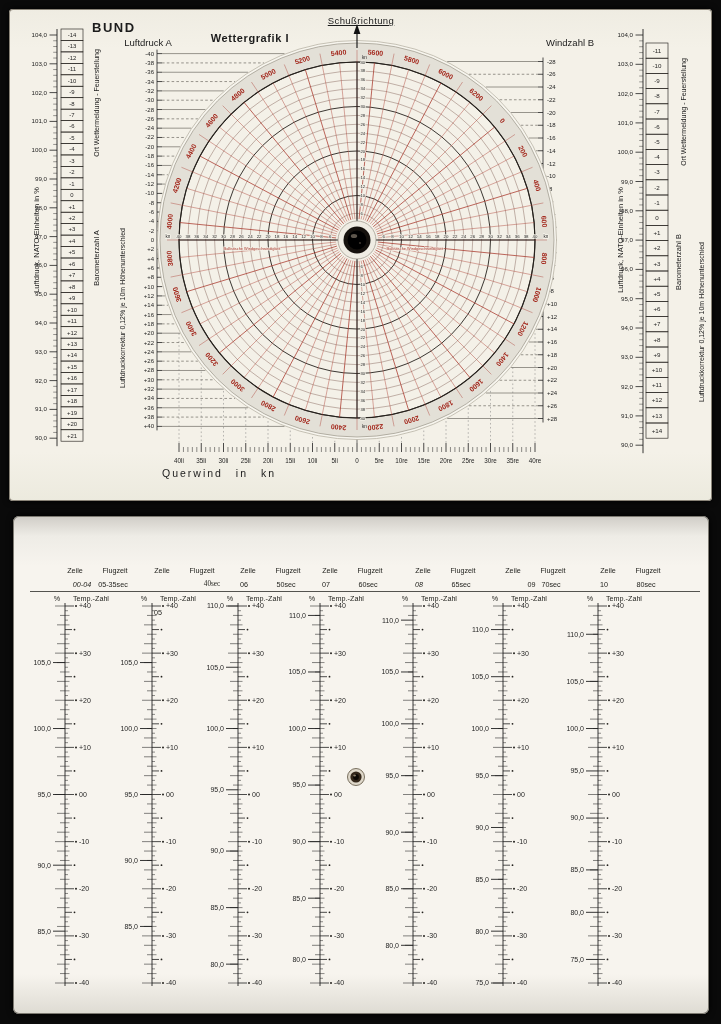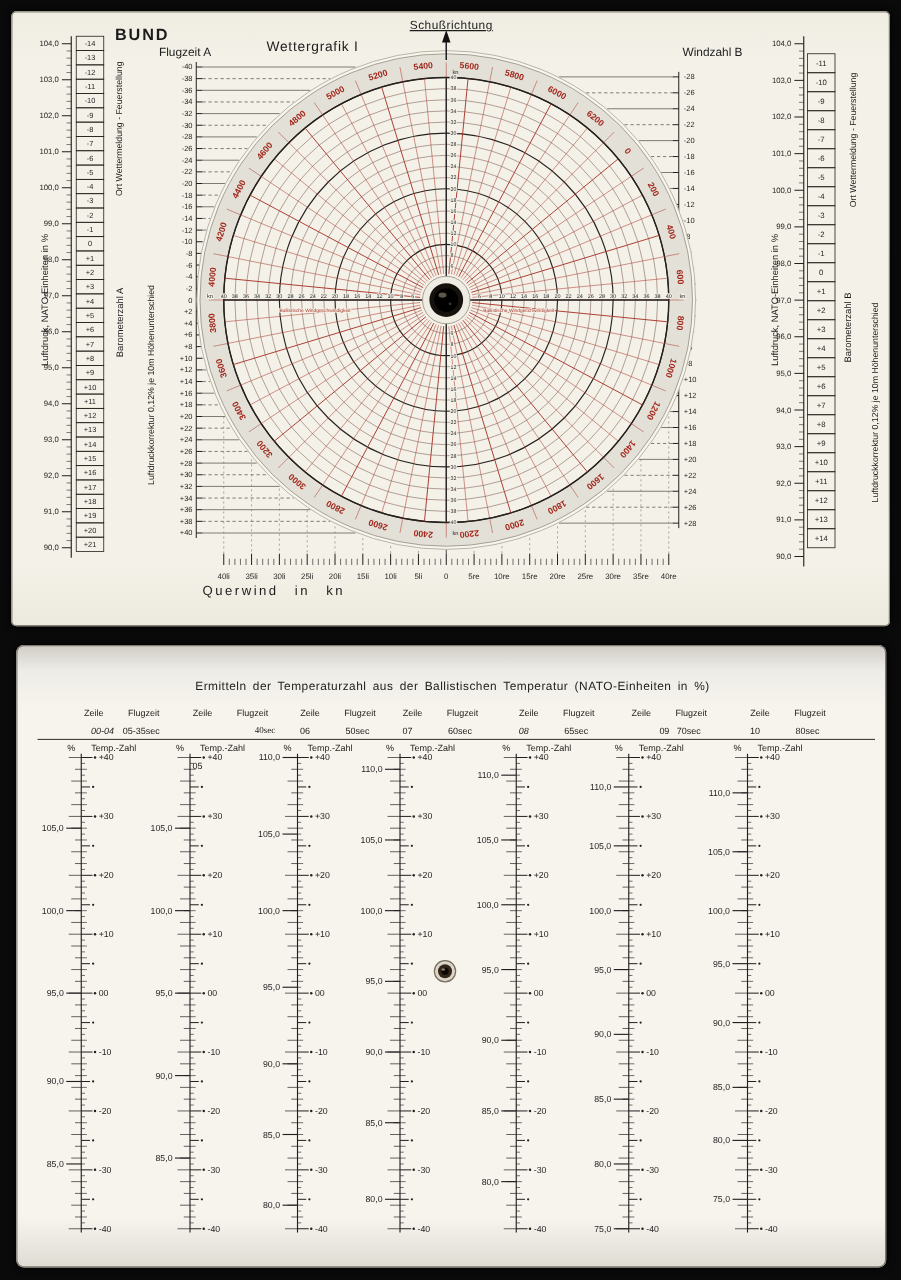--- a/index.html
+++ b/index.html
@@ -10,21 +10,21 @@
           background:linear-gradient(180deg,#efece2 0%,#f4f1e8 8%,#f4f1e8 90%,#eceade 100%);
           box-shadow:inset 0 0 0 1px #8a8478, 0 0 6px #000;}
   #panel2{left:13px;top:516px;width:696px;height:498px;border-radius:6px;
           background:linear-gradient(180deg,#cfccc6 0%,#eeece6 4%,#f7f4ee 10%,#f7f4ee 92%,#dedbd3 100%);
           box-shadow:inset 0 0 0 1px #7d7a72, 0 0 6px #000;}
   svg{position:absolute;left:0;top:0;pointer-events:none;font-family:"Liberation Sans",sans-serif;}
   .lbl{position:absolute;color:#1c1c1c;white-space:nowrap;z-index:5;}
   .ctr{transform:translateX(-50%);}
   .rot{transform:translate(-50%,-50%) rotate(-90deg);}
   #brand{left:92px;top:20px;font-size:13px;font-weight:700;letter-spacing:1.5px;}
-  #wgtitle{left:250px;top:32px;font-size:11px;font-weight:400;letter-spacing:.6px;}
+  #wgtitle{left:250px;top:32px;font-size:11px;font-weight:700;letter-spacing:.6px;}
   #schuss{left:361px;top:15px;font-size:9.5px;letter-spacing:.4px;text-decoration:underline;}
   #wza{left:148px;top:37px;font-size:9.5px;}
   #wzb{left:570px;top:37px;font-size:9.5px;}
   #quer{left:162px;top:467px;font-size:10.5px;letter-spacing:2px;word-spacing:8px;}
   #laxis{left:36px;top:240px;font-size:7.5px;}
   #raxis{left:620px;top:240px;font-size:7.5px;}
   #baroA{left:96px;top:258px;font-size:7.5px;}
   #baroB{left:678px;top:262px;font-size:7.5px;}
   #corr1L{left:122px;top:308px;font-size:7px;}
   #corr2L{left:96px;top:103px;font-size:7px;}
@@ -2149,32 +2149,31 @@
         <circle cx="356" cy="777" r="8.5" fill="#ded7c9" stroke="#79705f" stroke-width="1"></circle>
         <circle cx="356" cy="777" r="5.6" fill="#33261a"></circle>
         <circle cx="356" cy="777" r="2.9" fill="#0b0704"></circle>
         <ellipse cx="354.6" cy="775.6" rx="1.4" ry="1" fill="#8d7f6a"></ellipse>
       </g>
     </svg>
 
   <div id="brand" class="lbl">BUND</div>
   <div id="wgtitle" class="lbl ctr">Wettergrafik I</div>
   <div id="schuss" class="lbl ctr">Schußrichtung</div>
-  <div id="wza" class="lbl ctr">Flugzeit A</div>
+  <div id="wza" class="lbl ctr">Luftdruck A</div>
   <div id="wzb" class="lbl ctr">Windzahl B</div>
   <div id="quer" class="lbl">Querwind in kn</div>
   <div id="laxis" class="lbl rot">Luftdruck, NATO-Einheiten in %</div>
   <div id="raxis" class="lbl rot">Luftdruck, NATO-Einheiten in %</div>
   <div id="baroA" class="lbl rot">Barometerzahl A</div>
   <div id="baroB" class="lbl rot">Barometerzahl B</div>
   <div id="corr1L" class="lbl rot">Luftdruckkorrektur 0,12% je 10m Höhenunterschied</div>
   <div id="corr2L" class="lbl rot">Ort Wettermeldung - Feuerstellung</div>
   <div id="corr1R" class="lbl rot">Luftdruckkorrektur 0,12% je 10m Höhenunterschied</div>
   <div id="corr2R" class="lbl rot">Ort Wettermeldung - Feuerstellung</div>
-  <div id="btitle" class="lbl ctr">Ermitteln der Temperaturzahl aus der Ballistischen Temperatur (NATO-Einheiten in %)</div>
 <div class="colhead" style="left: 75px; top: 566px; transform: translateX(-50%);">Zeile</div>
     <div class="colhead" style="left: 115px; top: 566px; transform: translateX(-50%);">Flugzeit</div>
     <div class="colhead" style="left: 82px; top: 580px; transform: translateX(-50%); font-style: italic;">00-04</div>
     <div class="colhead" style="left: 113px; top: 580px; transform: translateX(-50%);">05-35sec</div>
     <div class="colhead" style="left: 57px; top: 594px; transform: translateX(-50%);">%</div>
     <div class="colhead" style="left: 91px; top: 594px; transform: translateX(-50%);">Temp.-Zahl</div>
     <div class="colhead" style="left: 162px; top: 566px; transform: translateX(-50%);">Zeile</div>
     <div class="colhead" style="left: 202px; top: 566px; transform: translateX(-50%);">Flugzeit</div>
     <div class="colhead" style="left: 158px; top: 592px; transform: translateX(-50%); margin-top: 16px;">05</div>
     <div class="colhead" style="left: 212px; top: 580px; transform: translateX(-50%); font-family: Liberation Serif, serif;">40sec</div>

